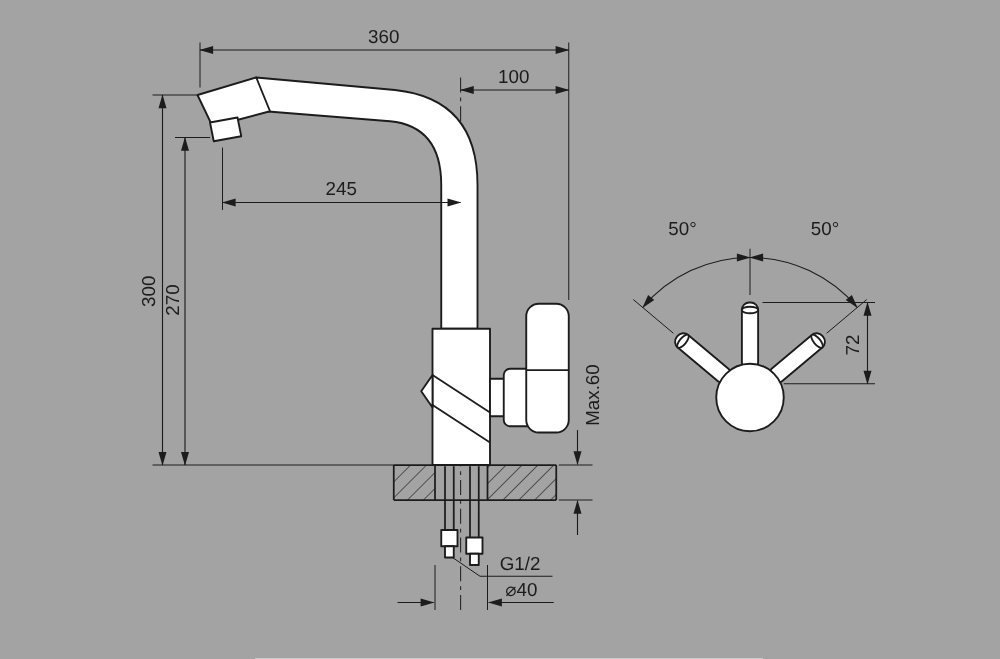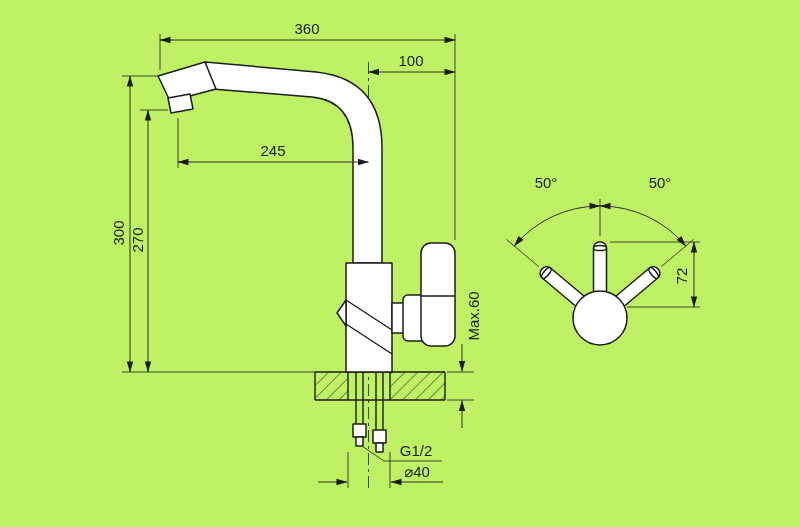--- a/index.html
+++ b/index.html
@@ -1,16 +1,16 @@
 <!DOCTYPE html>
 <html><head>
 <meta charset="utf-8">
 <style>
   html,body{margin:0;padding:0;background:#ffffff;}
-  .frame{position:relative;width:800px;height:527px;background:#bef264;overflow:hidden;
+  .frame{position:relative;width:800px;height:527px;background:#a3a3a3;overflow:hidden;
          font-family:"Liberation Sans",sans-serif;text-align:center;}
   svg{display:block}
   .obj{fill:#ffffff;stroke:#1c1c1c;stroke-width:1.5;stroke-linejoin:round;}
   .objline{fill:none;stroke:#1c1c1c;stroke-width:1.4;stroke-linejoin:round;}
   .dim{fill:none;stroke:#1c1c1c;stroke-width:0.9;}
   .ext{fill:none;stroke:#1c1c1c;stroke-width:0.8;}
   .cl{fill:none;stroke:#1c1c1c;stroke-width:0.8;stroke-dasharray:12 4 3 4;}
   text{font-family:"Liberation Sans",sans-serif;font-size:15px;fill:#1c1c1c;}
 </style>
 </head>

